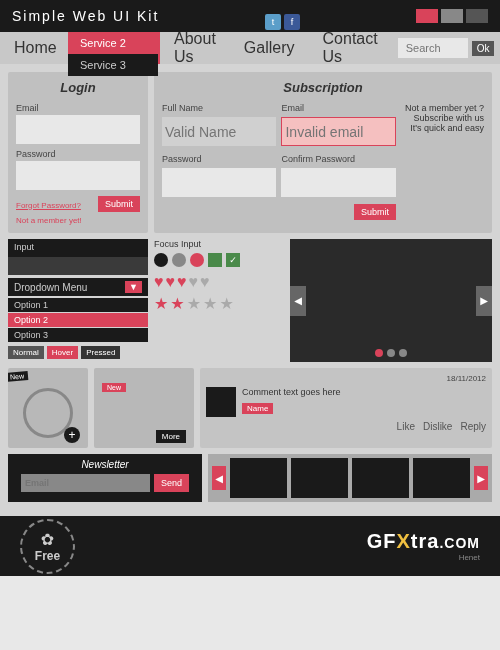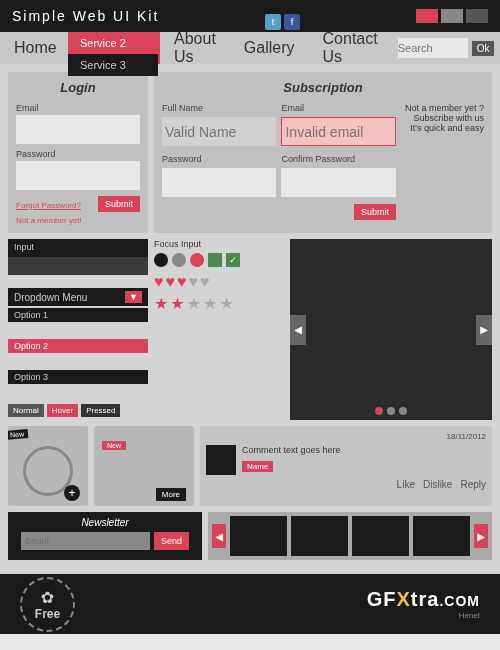--- a/index.html
+++ b/index.html
@@ -61,21 +61,21 @@
       display: flex;
       align-items: center;
       padding: 0 6px;
       gap: 4px;
     }
     .nav-search input {
       background: #e8e8e8;
       border: none;
       height: 20px;
       width: 80px;
-      padding: 0 0;
+      padding: 0 8px;
       font-size: 11px;
     }
     .nav-search-btn {
       background: #555;
       color: #fff;
       font-size: 10px;
       padding: 2px 5px;
       cursor: pointer;
     }
     .social-icons {
@@ -219,21 +219,21 @@
       display: flex;
       gap: 6px;
       margin-bottom: 6px;
     }
 
     .controls-left {
       flex: 0 0 140px;
     }
     .ctrl-section {
       background: #1a1a1a;
-      margin-bottom: 13px;
+      margin-bottom: 3px;
     }
     .ctrl-label {
       font-size: 9px;
       color: #ccc;
       padding: 3px 6px;
     }
     .ctrl-input {
       background: #3a3a3a;
       width: 100%;
       height: 18px;
@@ -258,21 +258,21 @@
       background: #d9435a;
       color: #fff;
       font-size: 9px;
       padding: 1px 4px;
     }
     .option-item {
       background: #1a1a1a;
       padding: 2px 6px;
       font-size: 9px;
       color: #ccc;
-      margin-bottom: 17px;
+      margin-bottom: 1px;
     }
     .option-item.selected {
       background: #d9435a;
       color: #fff;
     }
     .state-buttons {
       display: flex;
       gap: 3px;
       padding: 3px 0;
     }

